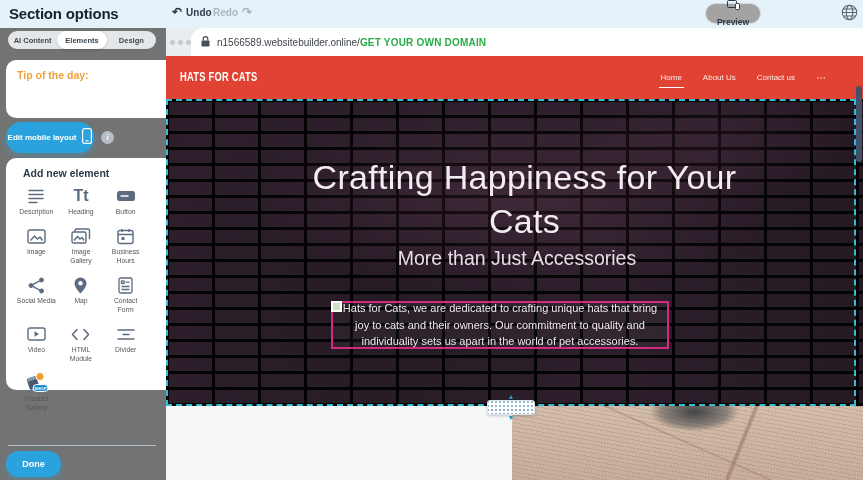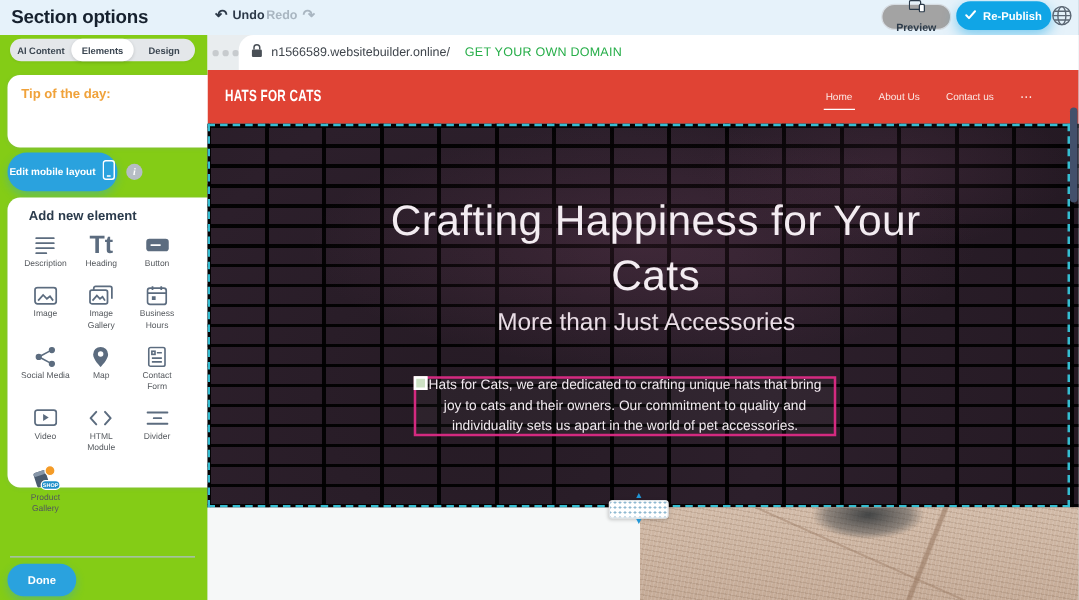--- a/index.html
+++ b/index.html
@@ -12,21 +12,21 @@
   .histbtn{position:absolute;top:6px;display:flex;align-items:center;gap:4px;font-size:10px;font-weight:bold;color:#2c3948;cursor:pointer;}
   .histbtn .glyph{font-size:12px;line-height:12px;}
   .histbtn.disabled{color:#a9b6c1;}
   .undo{left:172px;} .redo{left:213px;}
   .pillbtn{position:absolute;display:flex;align-items:center;justify-content:center;gap:5px;border-radius:12px;cursor:pointer;}
   .preview-btn{left:705px;top:3px;width:54px;height:19px;background:#a3a3a3;border:1px solid #d7dde3;font-size:8.5px;font-weight:bold;color:#2b3a49;flex-direction:column;}
   .republish-btn{left:765px;top:1px;width:76px;height:23px;background:#10a5e6;font-size:9px;font-weight:bold;color:#fff;box-shadow:0 4px 10px rgba(16,165,230,.5);}
   .globe{position:absolute;left:841px;top:4px;width:17px;height:17px;cursor:pointer;}
 
   
-  .sidebar{position:absolute;left:0;top:28px;width:166px;bottom:0;background:#84cc16;}
+  .sidebar{position:absolute;left:0;top:28px;width:166px;bottom:0;background:#737373;}
   .tabs{position:absolute;left:8px;top:3px;width:148px;height:18px;background:#e4e7ea;border-radius:10px;display:flex;box-shadow:0 1px 2px rgba(0,0,0,.05);}
   .tab{flex:1;display:flex;align-items:center;justify-content:center;font-size:7.5px;font-weight:bold;color:#3c4752;border-radius:10px;cursor:pointer;}
   .tab.active{background:#fff;box-shadow:0 1px 3px rgba(0,0,0,.15);}
   .card{position:absolute;left:6px;width:180px;background:#fff;border-radius:10px;box-shadow:0 1px 3px rgba(120,150,180,.18);}
   .tip-card{top:32px;height:58px;}
   .tip-title{position:absolute;left:11px;top:9px;font-size:10.5px;font-weight:bold;color:#f0a23a;}
   .tip-body{position:absolute;left:11px;top:27px;width:128px;font-size:7.8px;line-height:1.35;color:#4e93cf;}
   .mobile-row{position:absolute;left:6px;top:93px;height:32px;display:flex;align-items:center;gap:7px;}
   .mobile-btn{width:88px;height:31px;background:#2aa2de;border-radius:17px;display:flex;align-items:center;justify-content:center;gap:6px;color:#fff;font-size:8px;font-weight:bold;cursor:pointer;box-shadow:0 3px 7px rgba(42,162,222,.4);}
   .info-dot{width:13px;height:13px;border-radius:50%;background:#b6bdc5;color:#fff;font-size:8px;font-weight:bold;display:flex;align-items:center;justify-content:center;cursor:pointer;font-family:"Liberation Serif",serif;font-style:italic;}
@@ -40,21 +40,21 @@
   .done-btn{position:absolute;left:6px;top:423px;width:55px;height:26px;background:#2aa2de;border-radius:14px;display:flex;align-items:center;justify-content:center;color:#fff;font-size:9px;font-weight:bold;cursor:pointer;box-shadow:0 3px 7px rgba(42,162,222,.4);}
 
   
   .main{position:absolute;left:166px;top:28px;right:0;bottom:0;}
   .chrome{position:absolute;left:0;top:0;width:100%;height:28px;background:#e9edef;}
   .win-dots{position:absolute;left:4px;top:12px;display:flex;gap:3.5px;}
   .win-dots i{width:4.5px;height:4.5px;border-radius:50%;background:#c7cbce;}
   .urlfield{position:absolute;left:25px;top:0;right:0;height:28px;background:#fff;border-radius:12px 0 0 0;display:flex;align-items:center;cursor:text;}
   .lock{margin-left:10px;}
   .url-text{margin-left:7px;font-size:10px;color:#3f454c;}
-  .domain-cta{margin-left:12px;font-size:10px;font-weight:normal;color:#27ae49;letter-spacing:.2px;cursor:pointer;}
+  .domain-cta{margin-left:0;font-size:10px;font-weight:bold;color:#27ae49;letter-spacing:.2px;cursor:pointer;}
 
   
   .site{position:absolute;left:0;top:28px;right:0;bottom:0;overflow:hidden;}
   .site-header{position:relative;height:43px;background:#e04334;}
   .logo{position:absolute;left:14px;top:13px;font-size:13px;font-weight:bold;color:#fff;letter-spacing:.3px;transform:scaleX(.72);transform-origin:left center;white-space:nowrap;}
   .nav{position:absolute;right:36px;top:0;height:100%;display:flex;align-items:center;gap:21px;}
   .nav-item{position:relative;font-size:8px;color:#fbe9e6;cursor:pointer;white-space:nowrap;}
   .nav-item.active::after{content:"";position:absolute;left:-2px;right:-2px;bottom:-6px;height:1.5px;background:#fff;}
   .nav-more{font-size:10px;letter-spacing:1px;}
 
@@ -111,28 +111,20 @@
     <div class="pillbtn preview-btn">
       <span>
         <svg width="13" height="10" viewBox="0 0 13 10" fill="none" stroke="#2b3a49" stroke-width="1">
           <rect x="0.5" y="0.5" width="9" height="7" rx="1"></rect>
           <rect x="8.5" y="3.5" width="4" height="6" rx="1" fill="#fff"></rect>
         </svg>
       </span>
       <span>Preview</span>
     </div>
 
-    <div class="pillbtn republish-btn">
-      <span>
-        <svg width="9" height="8" viewBox="0 0 9 8" fill="none" stroke="#fff" stroke-width="1.6" stroke-linecap="round" stroke-linejoin="round">
-          <path d="M1 4.2 L3.2 6.5 L8 1"></path>
-        </svg>
-      </span>
-      <span>Re-Publish</span>
-    </div>
 
     <div class="globe">
       <svg width="17" height="17" viewBox="0 0 17 17" fill="none" stroke="#5a6673" stroke-width="1.1">
         <circle cx="8.5" cy="8.5" r="7.2"></circle>
         <ellipse cx="8.5" cy="8.5" rx="3.2" ry="7.2"></ellipse>
         <path d="M1.5 8.5 H15.5 M2.4 5 H14.6 M2.4 12 H14.6"></path>
       </svg>
     </div>
   </div>
 
@@ -174,21 +166,21 @@
         <div class="elitem">
           <span class="eicon">
             <svg width="18" height="16" viewBox="0 0 18 16" stroke="#5c6c7f" stroke-width="1.5" stroke-linecap="round">
               <path d="M2 2.5 H16 M2 6.5 H16 M2 10.5 H16 M2 14.5 H10"></path>
             </svg>
           </span>
           <span class="elabel">Description</span>
         </div>
 
         <div class="elitem">
-          <span class="eicon" style="font-size:20px;font-weight:bold;">Tt</span>
+          <span class="eicon" style="font-size:16px;font-weight:bold;">Tt</span>
           <span class="elabel">Heading</span>
         </div>
 
         <div class="elitem">
           <span class="eicon">
             <svg width="20" height="14" viewBox="0 0 20 14">
               <rect x="1" y="2" width="18" height="10" rx="2.5" fill="#5c6c7f"></rect>
               <path d="M5 7 H12" stroke="#fff" stroke-width="1.4" stroke-linecap="round"></path>
             </svg>
           </span>

